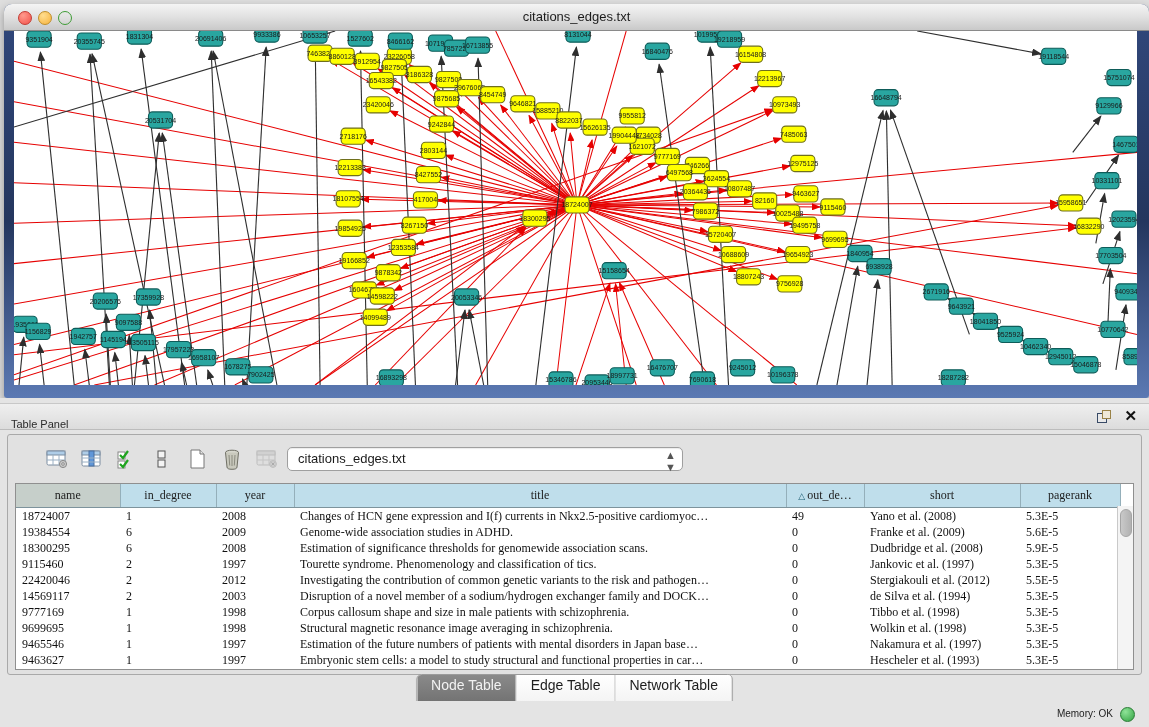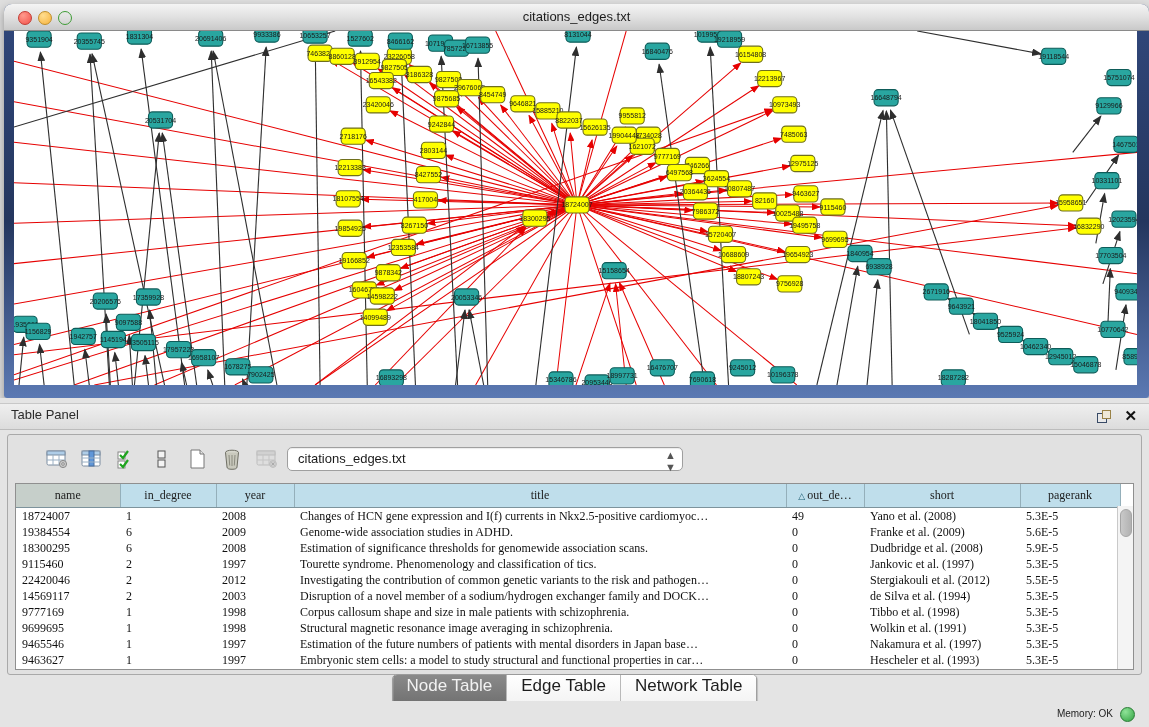--- a/index.html
+++ b/index.html
@@ -20,21 +20,21 @@
   .net-title{position:absolute;left:0;right:0;top:5px;text-align:center;
     font-size:13px;color:#1c1c1c;}
   .net-canvas{position:absolute;left:10px;right:12px;top:27px;bottom:13px;background:#fff;}
   .net-canvas svg{width:100%;height:100%;display:block;}
 
   
   .bottom{position:absolute;left:0;right:0;top:398px;bottom:0;background:#e4e4e4;}
   .panel-header{position:absolute;left:0;right:0;top:5px;height:25px;
     background:linear-gradient(180deg,#efefef,#dcdcdc);
     border-top:1px solid #c8c8c8;border-bottom:1px solid #bcbcbc;}
-  .panel-title{position:absolute;left:11px;top:3px;font-size:13px;color:#2b2b2b;}
+  .panel-title{position:absolute;left:11px;top:14px;font-size:11px;color:#2b2b2b;}
   .float-btn{position:absolute;right:38px;top:6px;width:14px;height:13px;cursor:pointer;}
   .float-btn .sq1{position:absolute;left:0;bottom:0;width:8px;height:8px;border:1.5px solid #384a66;background:#e9e9e9;}
   .float-btn .sq2{position:absolute;right:0;top:0;width:7px;height:7px;border:1.5px solid #9a8347;background:#efe9d8;}
   .close-btn{position:absolute;right:12px;top:3px;font-size:15px;font-weight:bold;color:#111;cursor:pointer;}
 
   .inner-panel{position:absolute;left:7px;right:7px;top:36px;height:239px;
     background:#e1e1e1;border:1px solid #a9a9a9;border-radius:3px;}
   .toolbar{position:absolute;left:36px;top:9px;height:30px;display:flex;align-items:center;}
   .tool-btn{width:26px;height:26px;margin-right:9px;display:flex;align-items:center;justify-content:center;cursor:pointer;}
   .fx{font-family:"Liberation Serif",serif;font-style:italic;font-weight:bold;font-size:15px;color:#222;}
@@ -51,21 +51,21 @@
   th.first{background:#c6cfca;}
   td{height:16px;font-size:12px;color:#111;padding:0 2px 0 6px;white-space:nowrap;overflow:hidden;}
   .sort-tri{font-size:9px;color:#1d5e74;margin-right:2px;}
   .vscroll{position:absolute;right:0;top:22px;bottom:0;width:15px;background:#f4f4f4;border-left:1px solid #c9c9c9;}
   .vthumb{position:absolute;left:2px;top:3px;width:10px;height:26px;border-radius:6px;
     background:linear-gradient(90deg,#c9c9c9,#b2b2b2);border:1px solid #a5a5a5;}
 
   .tabs{position:absolute;left:50%;top:276px;transform:translateX(-50%);display:flex;
     border:1px solid #9b9b9b;border-radius:5px;overflow:hidden;background:#fdfdfd;
     box-shadow:0 1px 1px rgba(0,0,0,.15);}
-  .tab{height:31px;line-height:21px;font-size:17px;color:#1d1d1d;text-align:center;cursor:pointer;
+  .tab{height:31px;line-height:21px;font-size:14px;color:#1d1d1d;text-align:center;cursor:pointer;
     border-right:1px solid #b5b5b5;padding:0 14px;background:linear-gradient(180deg,#ffffff,#f2f2f2);}
   .tab:last-child{border-right:none;}
   .tab.selected{background:linear-gradient(180deg,#8a8a8a,#6f6f6f);color:#f2f2f2;}
 
   .statusbar{position:absolute;left:0;right:0;bottom:0;height:26px;background:#e4e4e4;}
   .mem-label{position:absolute;right:36px;top:7px;font-size:10px;color:#222;}
   .mem-dot{position:absolute;right:14px;top:6px;width:13px;height:13px;border-radius:50%;
     background:radial-gradient(circle at 35% 30%,#8fe398,#32a242);border:1px solid #277c33;}
 </style>
 </head>
@@ -646,21 +646,21 @@
               <td>0</td>
               <td>Tibbo et al. (1998)</td>
               <td>5.3E-5</td>
             </tr>
             <tr>
               <td>9699695</td>
               <td>1</td>
               <td>1998</td>
               <td>Structural magnetic resonance image averaging in schizophrenia.</td>
               <td>0</td>
-              <td>Wolkin et al. (1991)</td>
+              <td>Wolkin et al. (1998)</td>
               <td>5.3E-5</td>
             </tr>
             <tr>
               <td>9465546</td>
               <td>1</td>
               <td>1997</td>
               <td>Estimation of the future numbers of patients with mental disorders in Japan base…</td>
               <td>0</td>
               <td>Nakamura et al. (1997)</td>
               <td>5.3E-5</td>

